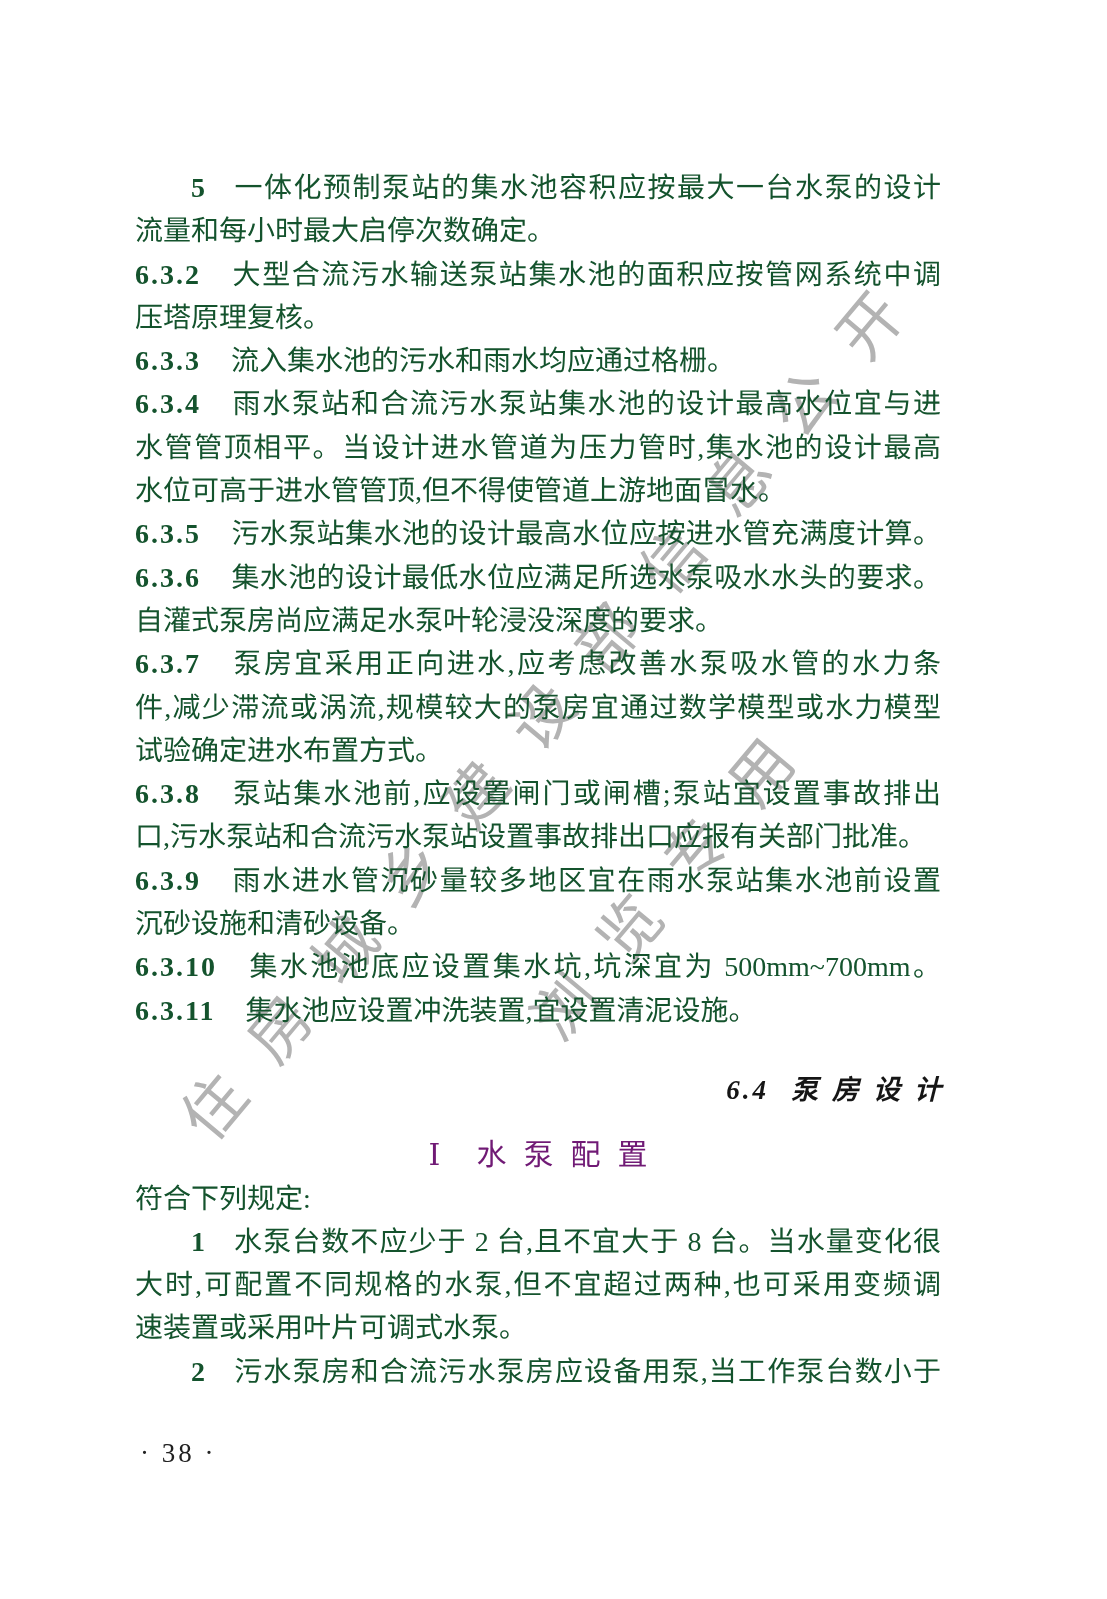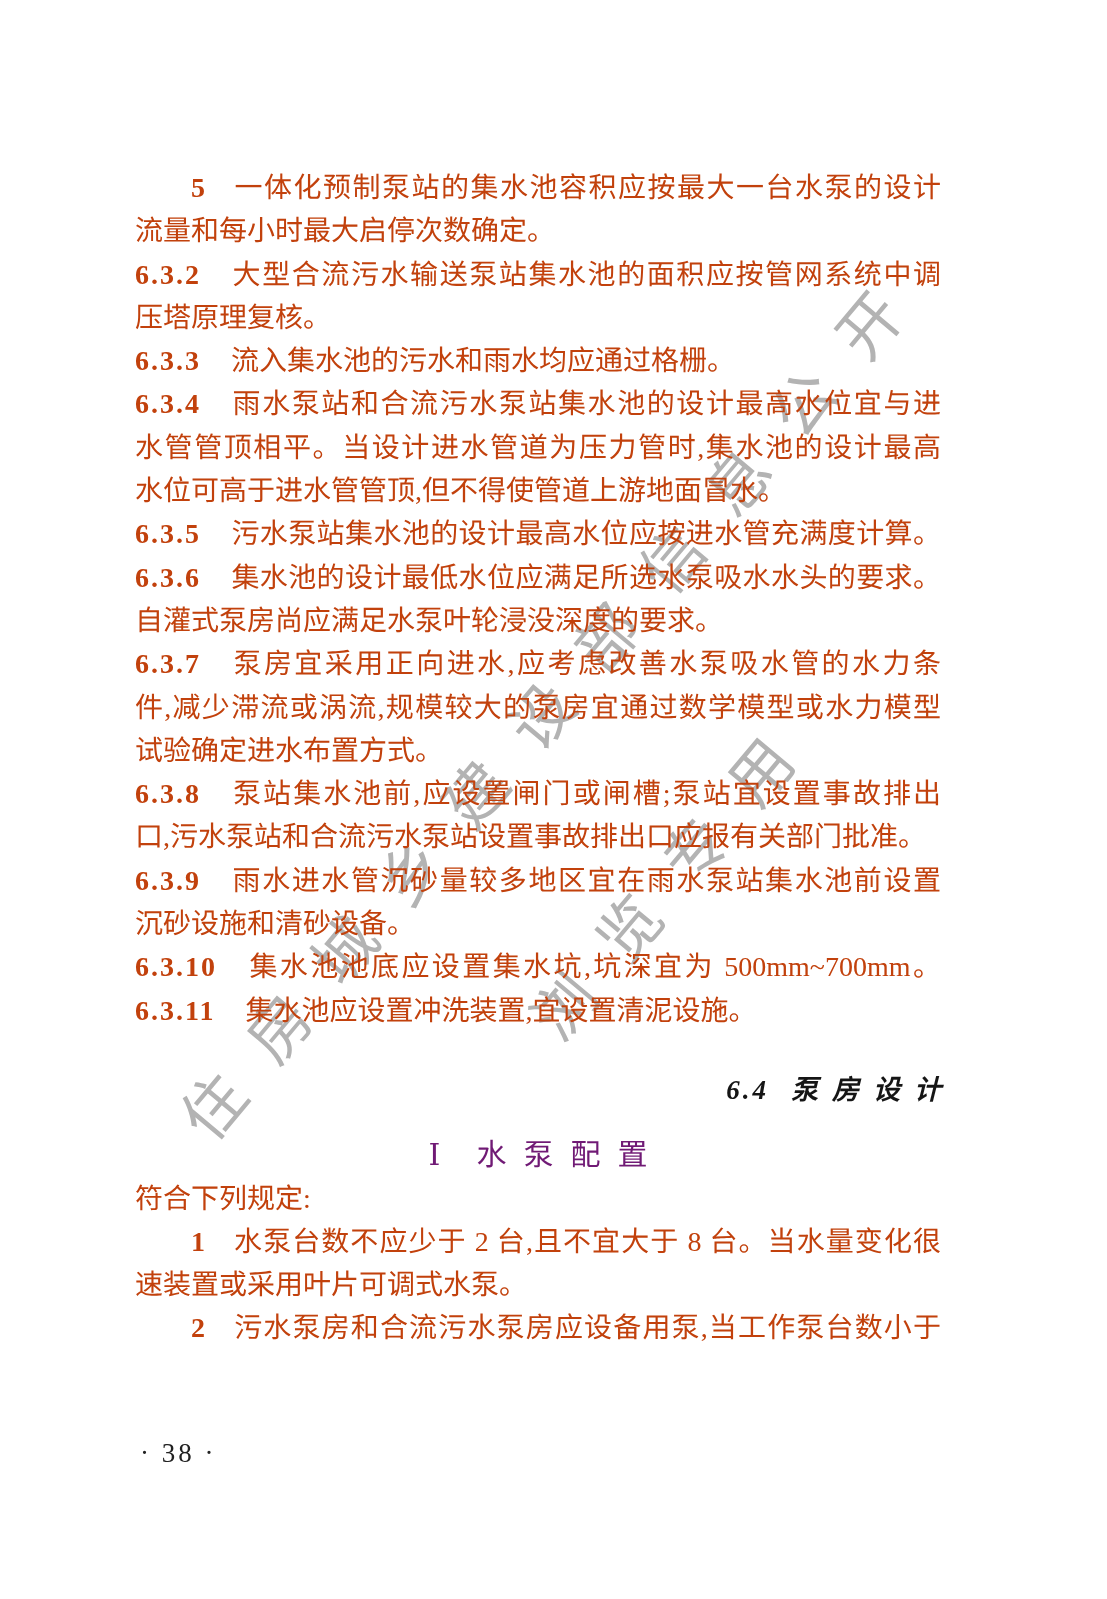--- a/index.html
+++ b/index.html
@@ -31,21 +31,21 @@
   .text-block {
     position: absolute;
     left: 135px; top: 166px;
     width: 806px;
     z-index: 2;
   }
   .line {
     font-size: 28px;
     line-height: 43.3px;
     text-align: left;
-    color: #c2410c;
+    color: #14532d;
   }
   .line.fill {
     text-align: justify;
     text-align-last: justify;
     text-justify: inter-ideograph;
   }
   .line .num {
     font-weight: bold;
     letter-spacing: 2px;
     margin-right: 30px;
@@ -112,18 +112,19 @@
       <div class="line fill"><span class="num">6.3.8</span><span class="txt">泵站集水池前,应设置闸门或闸槽;泵站宜设置事故排出</span></div>
       <div class="line"><span class="txt">口,污水泵站和合流污水泵站设置事故排出口应报有关部门批准。</span></div>
       <div class="line fill"><span class="num">6.3.9</span><span class="txt">雨水进水管沉砂量较多地区宜在雨水泵站集水池前设置</span></div>
       <div class="line"><span class="txt">沉砂设施和清砂设备。</span></div>
       <div class="line fill"><span class="num">6.3.10</span><span class="txt">集水池池底应设置集水坑,坑深宜为 500mm~700mm。</span></div>
       <div class="line"><span class="num">6.3.11</span><span class="txt">集水池应设置冲洗装置,宜设置清泥设施。</span></div>
       <h2 class="sec-heading"><span class="sec-num">6.4</span><span class="sec-title">泵房设计</span></h2>
       <h3 class="sub-heading"><span class="sub-num">Ⅰ</span><span class="sub-title">水泵配置</span></h3>
       <div class="line"><span class="txt">符合下列规定:</span></div>
       <div class="line indent fill"><span class="num">1</span><span class="txt">水泵台数不应少于 2 台,且不宜大于 8 台。当水量变化很</span></div>
+      <div class="line fill"><span class="txt">大时,可配置不同规格的水泵,但不宜超过两种,也可采用变频调</span></div>
       <div class="line"><span class="txt">速装置或采用叶片可调式水泵。</span></div>
       <div class="line indent fill"><span class="num">2</span><span class="txt">污水泵房和合流污水泵房应设备用泵,当工作泵台数小于</span></div>
     </main>
 
   <div class="page-number">· 38 ·</div>
 </div>
 
 </body></html>

